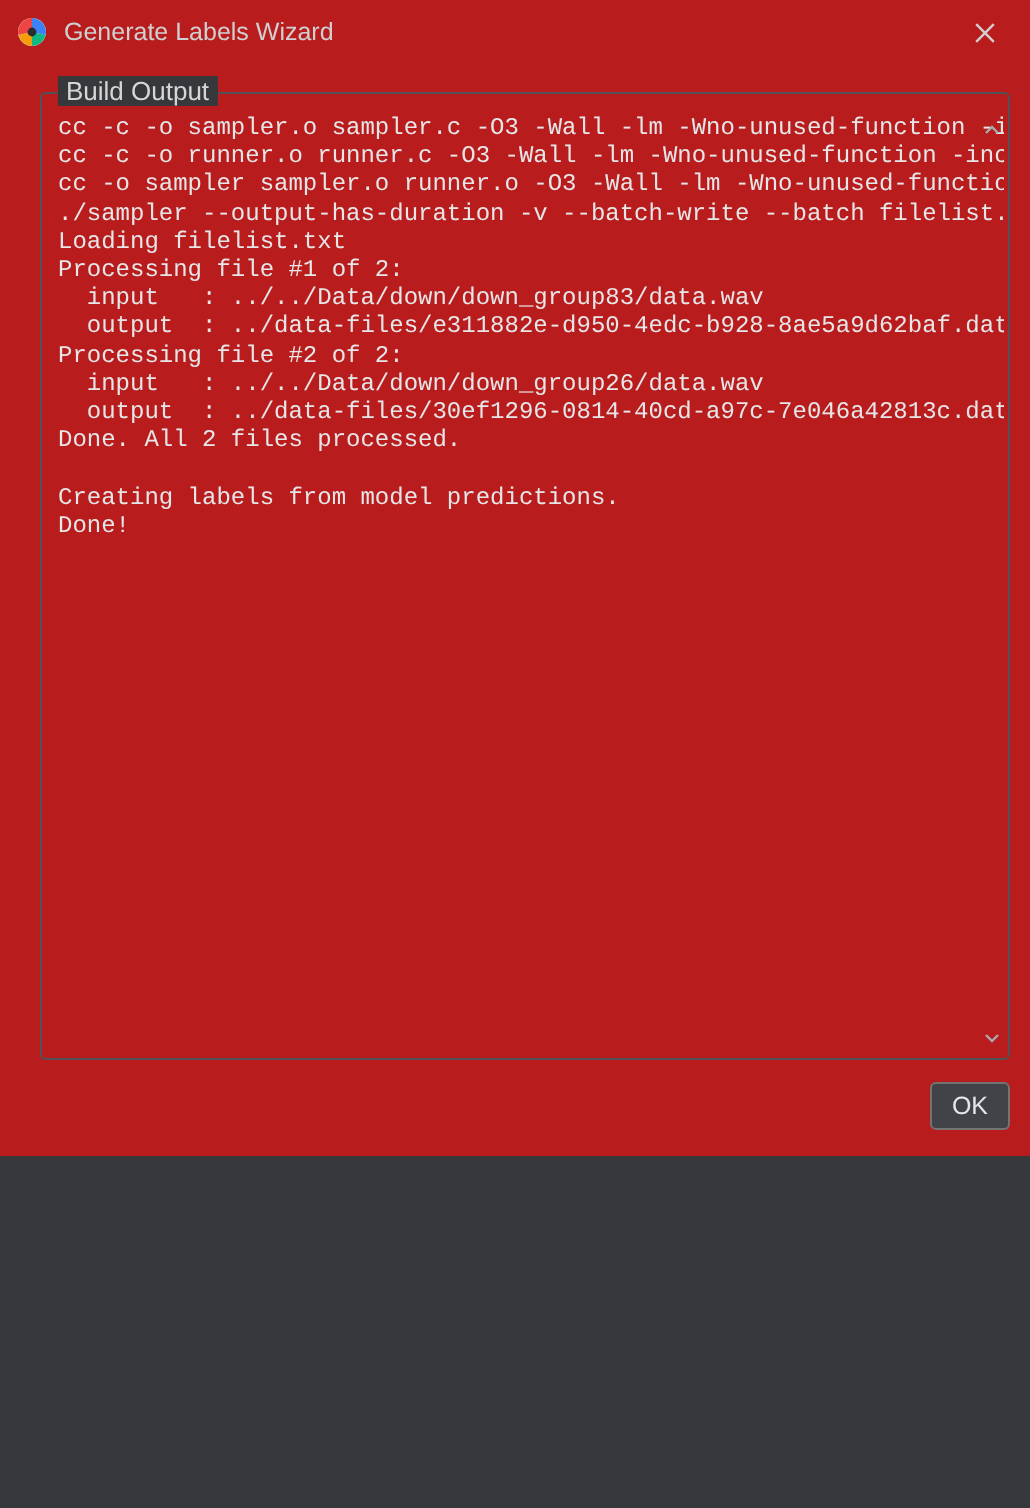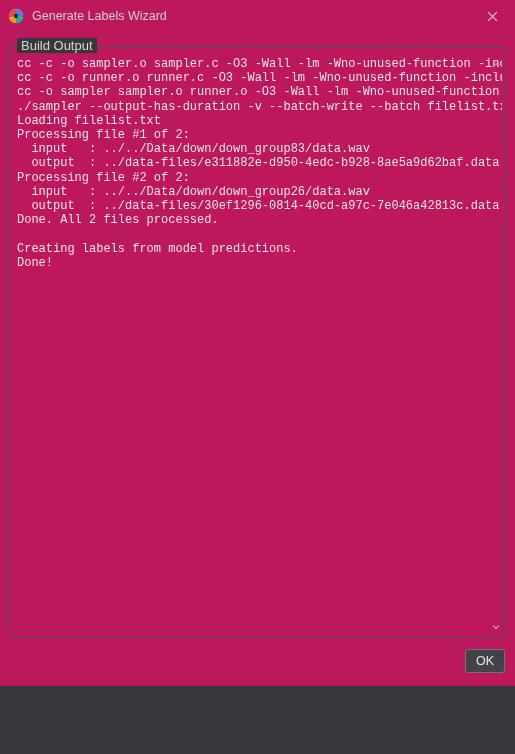--- a/index.html
+++ b/index.html
@@ -5,22 +5,22 @@
   * { margin: 0; padding: 0; box-sizing: border-box; }
   html, body {
     width: 515px;
     height: 754px;
     font-family: "Segoe UI", Tahoma, sans-serif;
     background: #37383c;
     overflow: hidden;
   }
   .window {
     width: 515px;
-    height: 686px;
-    background: #be185d;
+    height: 578px;
+    background: #b91c1c;
     display: flex;
     flex-direction: column;
   }
   .titlebar {
     height: 32px;
     display: flex;
     align-items: center;
     padding: 0 0 0 8px;
     color: #cfd0d2;
     font-size: 12.5px;
@@ -41,21 +41,21 @@
     height: 32px;
     display: flex;
     align-items: center;
     justify-content: center;
     color: #cfd0d2;
     cursor: pointer;
   }
   .titlebar-close svg { width: 11px; height: 11px; }
   .client {
     flex: 1;
-    padding: 8px 10px 10px 8px;
+    padding: 8px 10px 10px 20px;
     display: flex;
     flex-direction: column;
   }
   .groupbox {
     flex: 1;
     border: 1px solid #515257;
     border-radius: 3px;
     position: relative;
     margin-top: 6px;
     display: flex;

